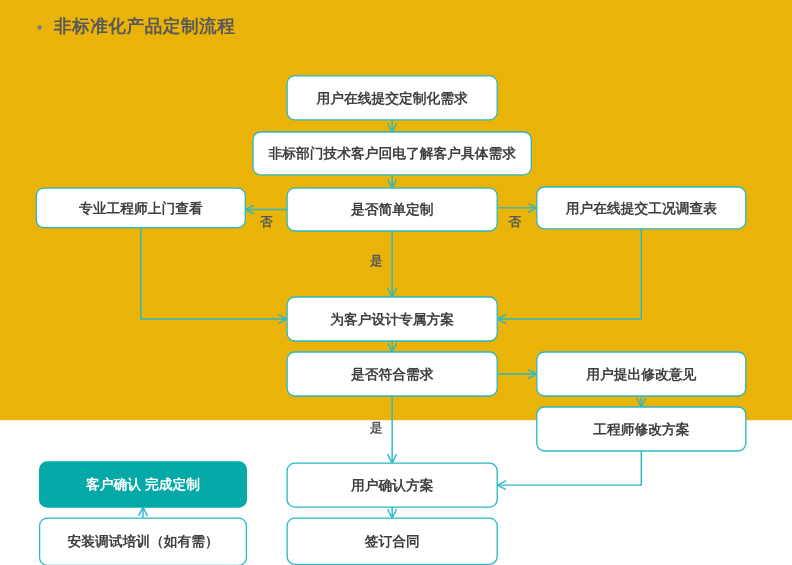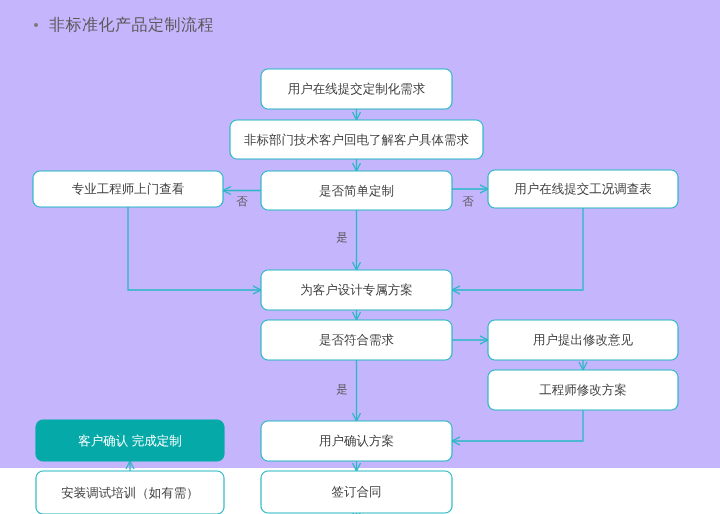--- a/index.html
+++ b/index.html
@@ -10,22 +10,23 @@
   body {
     width: 720px;
     height: 514px;
     overflow: hidden;
     font-family: "Liberation Sans", "DejaVu Sans", sans-serif;
     position: relative;
   }
   #page-root {
     position: relative;
     width: 720px;
-    height: 468px;
-    background: #c4b5fd;
+    height: 382px;
+    background: #eab308;
+    font-weight: bold;
   }
   .slide-title-row {
     position: absolute;
     left: 34px;
     top: 17px;
     display: flex;
     align-items: center;
     gap: 11px;
   }
   .title-bullet {

